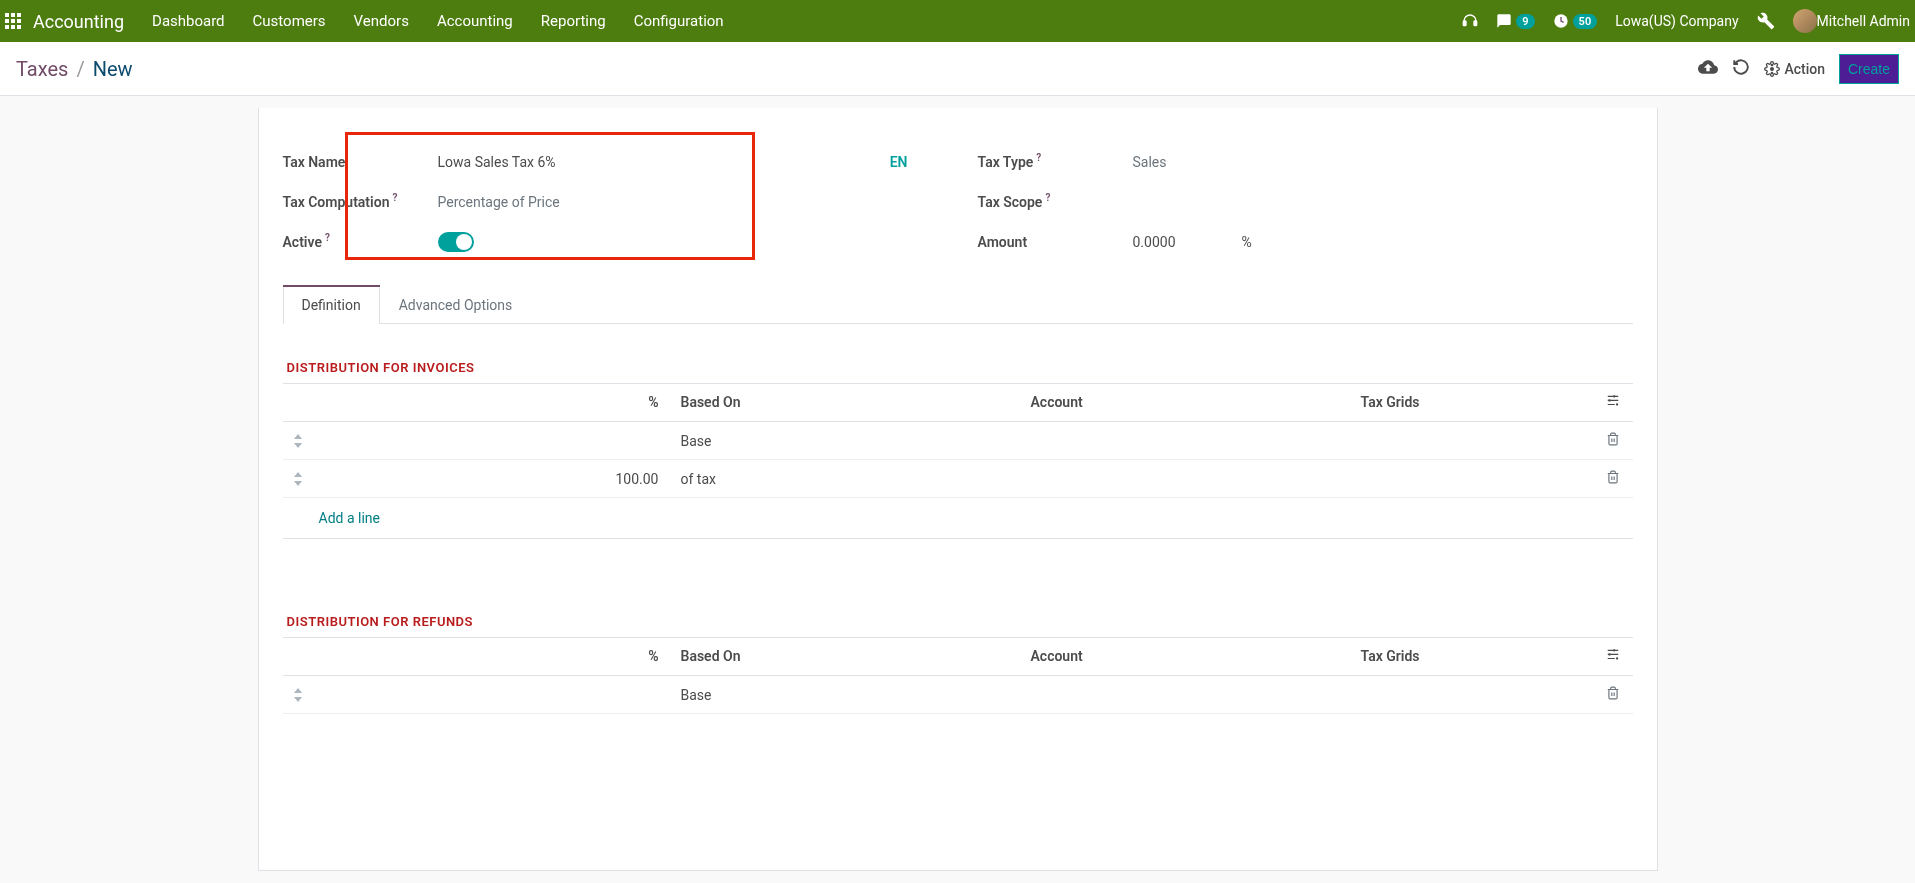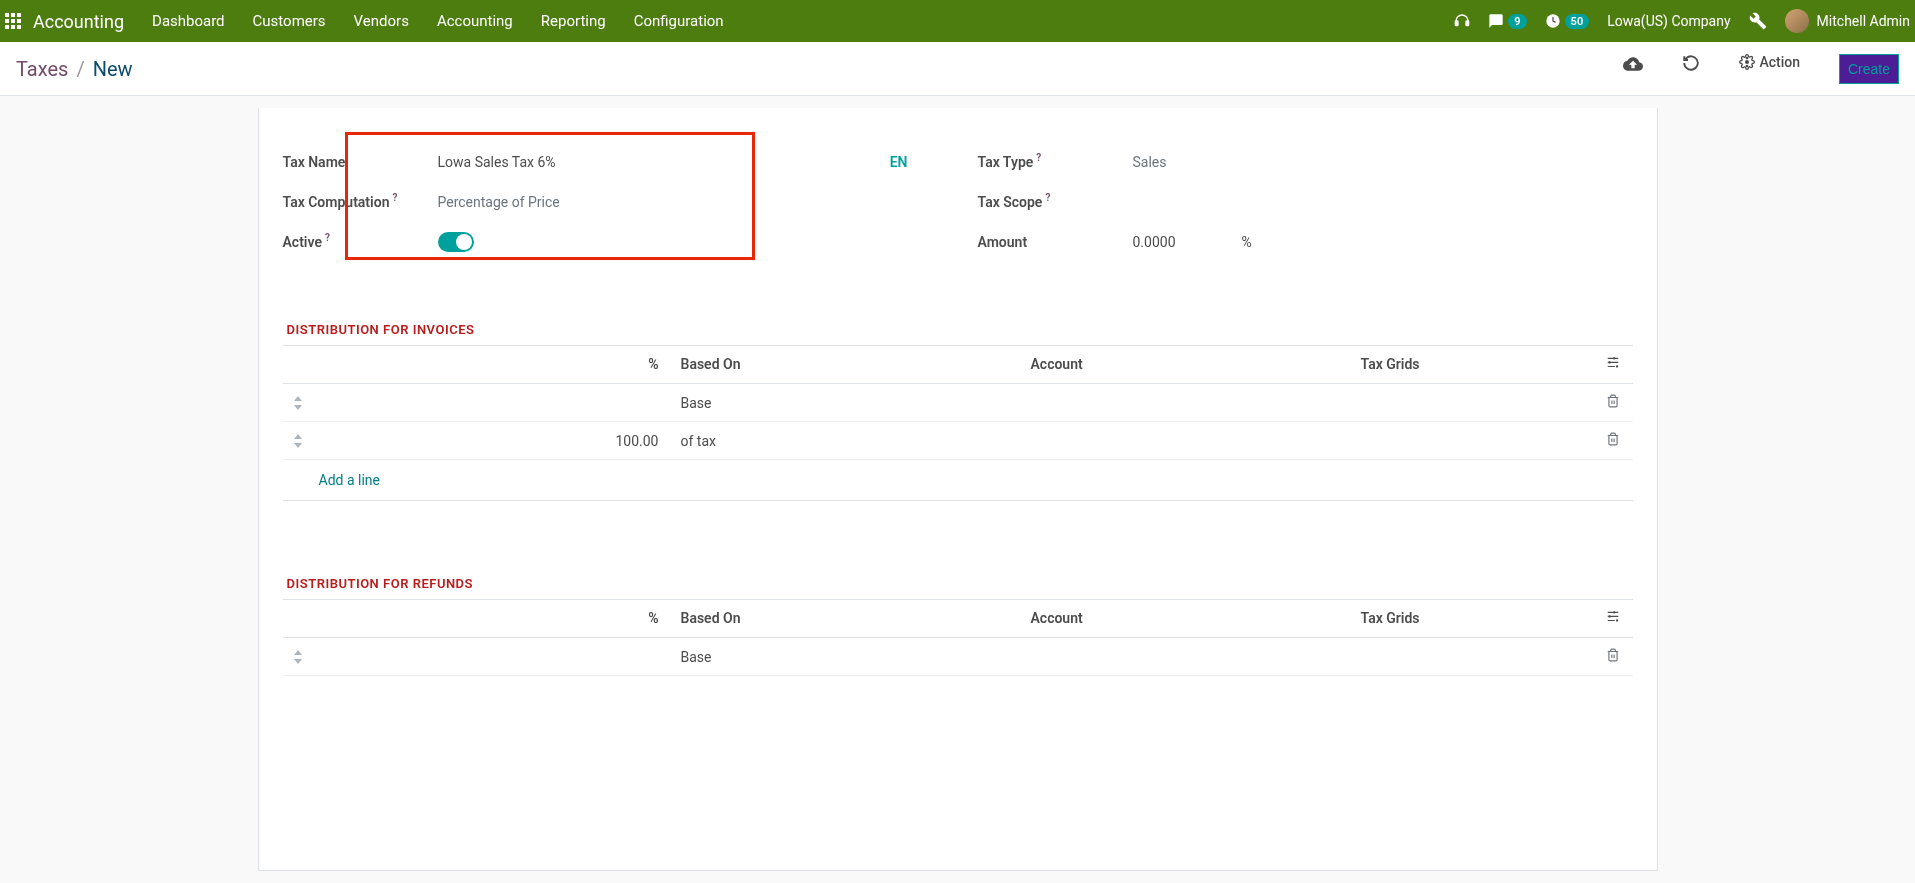--- a/index.html
+++ b/index.html
@@ -7,29 +7,29 @@
 
 .top-nav { background: #4d7c0f; height: 42px; display: flex; align-items: center; padding: 0 5px; color: #fff; }
 .top-nav .apps-icon { display: inline-flex; margin-right: 12px; cursor: pointer; }
 .top-nav .app-name { font-size: 18px; margin-right: 28px; }
 .top-nav .menu-items { display: flex; gap: 28px; flex: 1; }
 .top-nav .menu-items span { font-size: 15px; cursor: pointer; }
 .top-nav .right-tools { display: flex; align-items: center; gap: 18px; }
 .top-nav .right-tools .badge-pill { background: #00a09d; color: #fff; font-size: 11px; padding: 1px 6px; border-radius: 8px; font-weight: 600; }
 .top-nav .right-tools .icon-wrap { display: inline-flex; align-items: center; gap: 4px; cursor: pointer; }
 .top-nav .right-tools .company-name { font-size: 14px; }
-.top-nav .right-tools .user-info { display: flex; align-items: center; gap: 8px; cursor: pointer; }
+.top-nav .right-tools .user-info { display: flex; align-items: center; cursor: pointer; }
 .top-nav .right-tools .avatar { width: 24px; height: 24px; border-radius: 50%; background: linear-gradient(135deg, #d4a574, #8b6f47); display: inline-block; }
 
 .control-bar { background: #fff; height: 54px; display: flex; align-items: center; justify-content: space-between; padding: 0 16px; border-bottom: 1px solid #dee2e6; }
 .breadcrumb { font-size: 20px; display: flex; align-items: center; gap: 8px; }
 .breadcrumb .bc-link { color: #714b67; cursor: pointer; }
 .breadcrumb .bc-sep { color: #999; }
 .breadcrumb .bc-current { color: #0c4a6e; }
-.control-bar .actions { display: flex; align-items: flex-start; gap: 39px; }
+.control-bar .actions { display: flex; align-items: center; gap: 14px; }
 .control-bar .actions .icon-btn { cursor: pointer; color: #4c4c4c; }
 .control-bar .actions .action-dd { display: flex; align-items: center; gap: 4px; cursor: pointer; font-weight: 500; }
 .control-bar .actions .create-btn { border: 1px solid #00a09d; color: #00a09d; background: #4c1d95; padding: 6px 8px; font-size: 14px; cursor: pointer; font-weight: 500; }
 
 .content-wrap { display: flex; justify-content: center; padding: 12px 0; height: calc(100vh - 96px); overflow-y: scroll; }
 .form-sheet { background: #fff; width: 1400px; border: 1px solid #dee2e6; border-top: none; padding: 24px 24px 0 24px; position: relative; }
 
 .highlight-box { border: 3px solid #e8270a; position: absolute; top: 24px; left: 86px; width: 410px; height: 128px; z-index: 5; pointer-events: none; }
 
 .form-top { display: flex; gap: 40px; padding: 10px 0 24px 0; }
@@ -209,20 +209,24 @@
         <div class="form-row amount-row">
           <div class="form-label">Amount</div>
           <div class="form-value-dark">
             <span>0.0000</span>
             <span class="pct">%</span>
           </div>
         </div>
       </div>
     </div>
 
+    <div class="tabs">
+      <div class="tab active">Definition</div>
+      <div class="tab">Advanced Options</div>
+    </div>
 
     <div class="section-title">DISTRIBUTION FOR INVOICES</div>
     <div class="dist-table">
       <div class="dist-header">
         <div class="col-handle"></div>
         <div class="col-percent">%</div>
         <div class="col-based">Based On</div>
         <div class="col-account">Account</div>
         <div class="col-grids">Tax Grids</div>
         <div class="col-opts">

